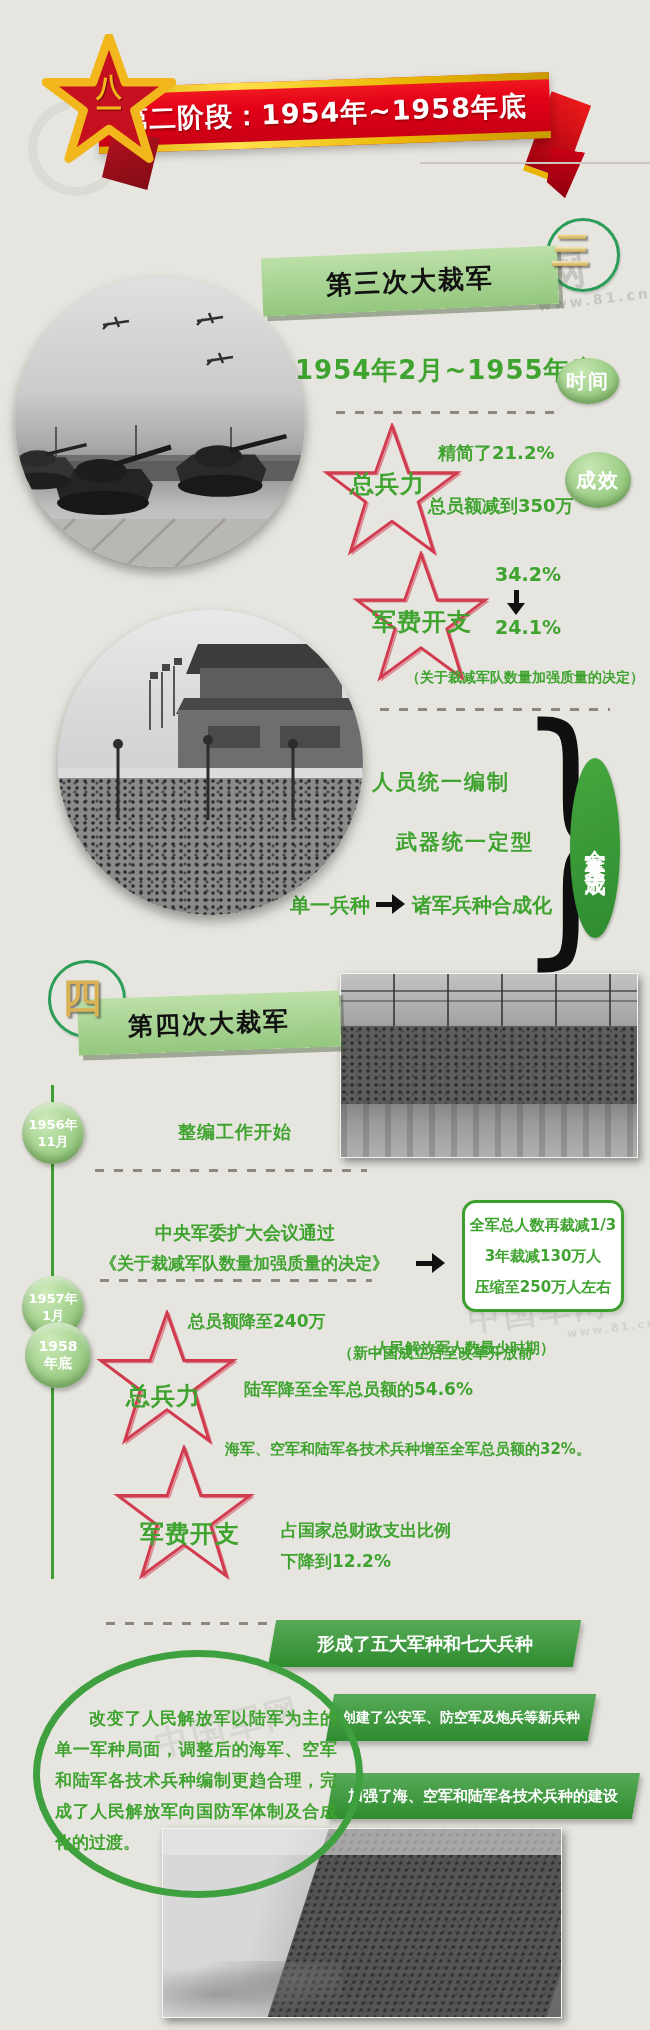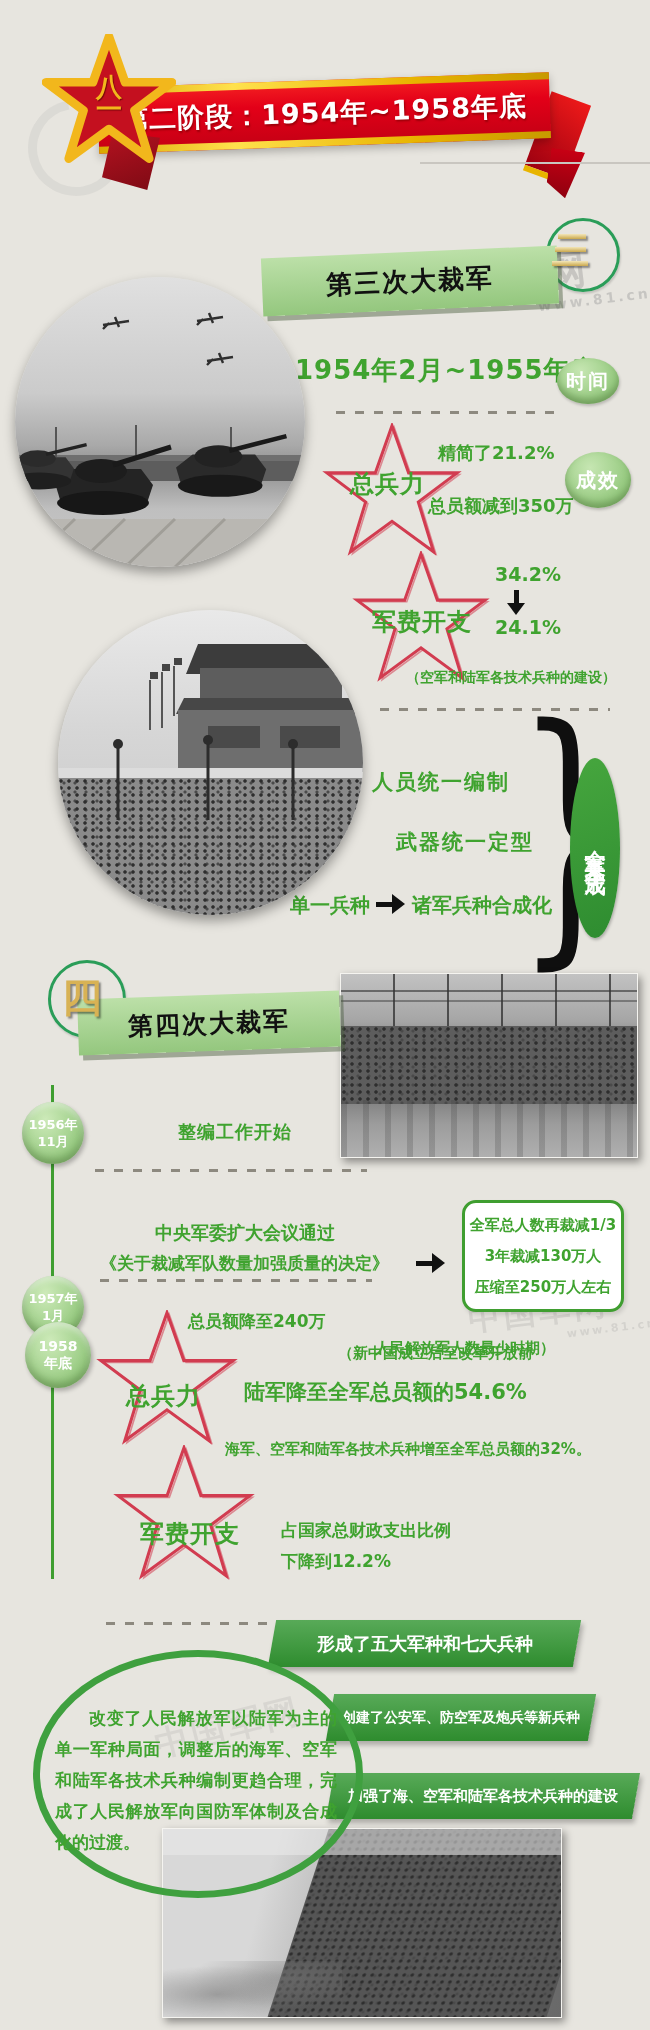--- a/index.html
+++ b/index.html
@@ -158,21 +158,21 @@
   <div class="abs rstar" style="left:352px;top:551px;width:138px;height:131px;">
     <svg viewBox="0 0 100 96">
         <polygon points="50,2 62,36 97,36 69,57 80,93 50,71 20,93 31,57 3,36 38,36" fill="none" stroke="#d23c50" stroke-width="2.2"></polygon>
         <polygon points="50,2 62,36 97,36 69,57 80,93 50,71 20,93 31,57 3,36 38,36" fill="none" stroke="#d23c50" stroke-width="1.2" opacity=".55" transform="translate(1.6,1.2)"></polygon>
       </svg>
   </div>
   <div class="star-label" style="left:372px;top:606px;">军费开支</div>
   <div class="abs g" style="left:495px;top:563px;font-size:19px;">34.2%</div>
   <div class="abs arr-d" style="left:516px;top:590px;"></div>
   <div class="abs g" style="left:495px;top:616px;font-size:19px;">24.1%</div>
-  <div class="abs g" style="left:406px;top:669px;font-size:14px;">（空军和陆军各技术兵种的建设）</div>
+  <div class="abs g" style="left:406px;top:669px;font-size:14px;">（关于裁减军队数量加强质量的决定）</div>
   <div class="dash" style="left:380px;top:708px;width:230px;"></div>
 
   <div class="abs photo-circle" style="left:58px;top:610px;width:305px;height:305px;">
     <div class="abs" style="inset:0;background:linear-gradient(180deg,#e9e9e9,#d6d6d6 40%,#c4c4c4);"></div>
     <svg class="abs" width="305" height="305" viewBox="0 0 305 305">
       <path d="M128,64 L300,64 L290,34 L140,34 Z" fill="#3c3c3c"></path>
       <rect x="142" y="58" width="142" height="36" fill="#5d5d5d"></rect>
       <path d="M118,104 L305,104 L298,88 L126,88 Z" fill="#474747"></path>
       <rect x="120" y="100" width="185" height="62" fill="#6e6e6e"></rect>
       <rect x="150" y="116" width="52" height="22" fill="#4a4a4a"></rect>
@@ -259,21 +259,21 @@
   <div class="abs rstar" style="left:96px;top:1310px;width:142px;height:135px;">
     <svg viewBox="0 0 100 96">
         <polygon points="50,2 62,36 97,36 69,57 80,93 50,71 20,93 31,57 3,36 38,36" fill="none" stroke="#d23c50" stroke-width="2.2"></polygon>
         <polygon points="50,2 62,36 97,36 69,57 80,93 50,71 20,93 31,57 3,36 38,36" fill="none" stroke="#d23c50" stroke-width="1.2" opacity=".55" transform="translate(1.6,1.2)"></polygon>
       </svg>
   </div>
   <div class="star-label" style="left:126px;top:1380px;">总兵力</div>
   <div class="abs g" style="left:188px;top:1310px;font-size:17px;">总员额降至240万</div>
   <div class="abs g" style="left:338px;top:1312px;font-size:15px;margin-top:32px;">（新中国成立后至改革开放前</div>
   <div class="abs g" style="left:375px;top:1339px;font-size:15px;">人民解放军人数最少时期）</div>
-  <div class="abs g" style="left:244px;top:1378px;font-size:21px;">陆军降至全军总员额的54.6%</div>
+  <div class="abs g" style="left:244px;top:1378px;font-size:17px;">陆军降至全军总员额的54.6%</div>
   <div class="abs g" style="left:225px;top:1440px;font-size:15px;">海军、空军和陆军各技术兵种增至全军总员额的32%。</div>
 
   <div class="abs rstar" style="left:113px;top:1445px;width:142px;height:135px;">
     <svg viewBox="0 0 100 96">
         <polygon points="50,2 62,36 97,36 69,57 80,93 50,71 20,93 31,57 3,36 38,36" fill="none" stroke="#d23c50" stroke-width="2.2"></polygon>
         <polygon points="50,2 62,36 97,36 69,57 80,93 50,71 20,93 31,57 3,36 38,36" fill="none" stroke="#d23c50" stroke-width="1.2" opacity=".55" transform="translate(1.6,1.2)"></polygon>
       </svg>
   </div>
   <div class="star-label" style="left:140px;top:1518px;">军费开支</div>
   <div class="abs g" style="left:281px;top:1519px;font-size:17px;">占国家总财政支出比例</div>

